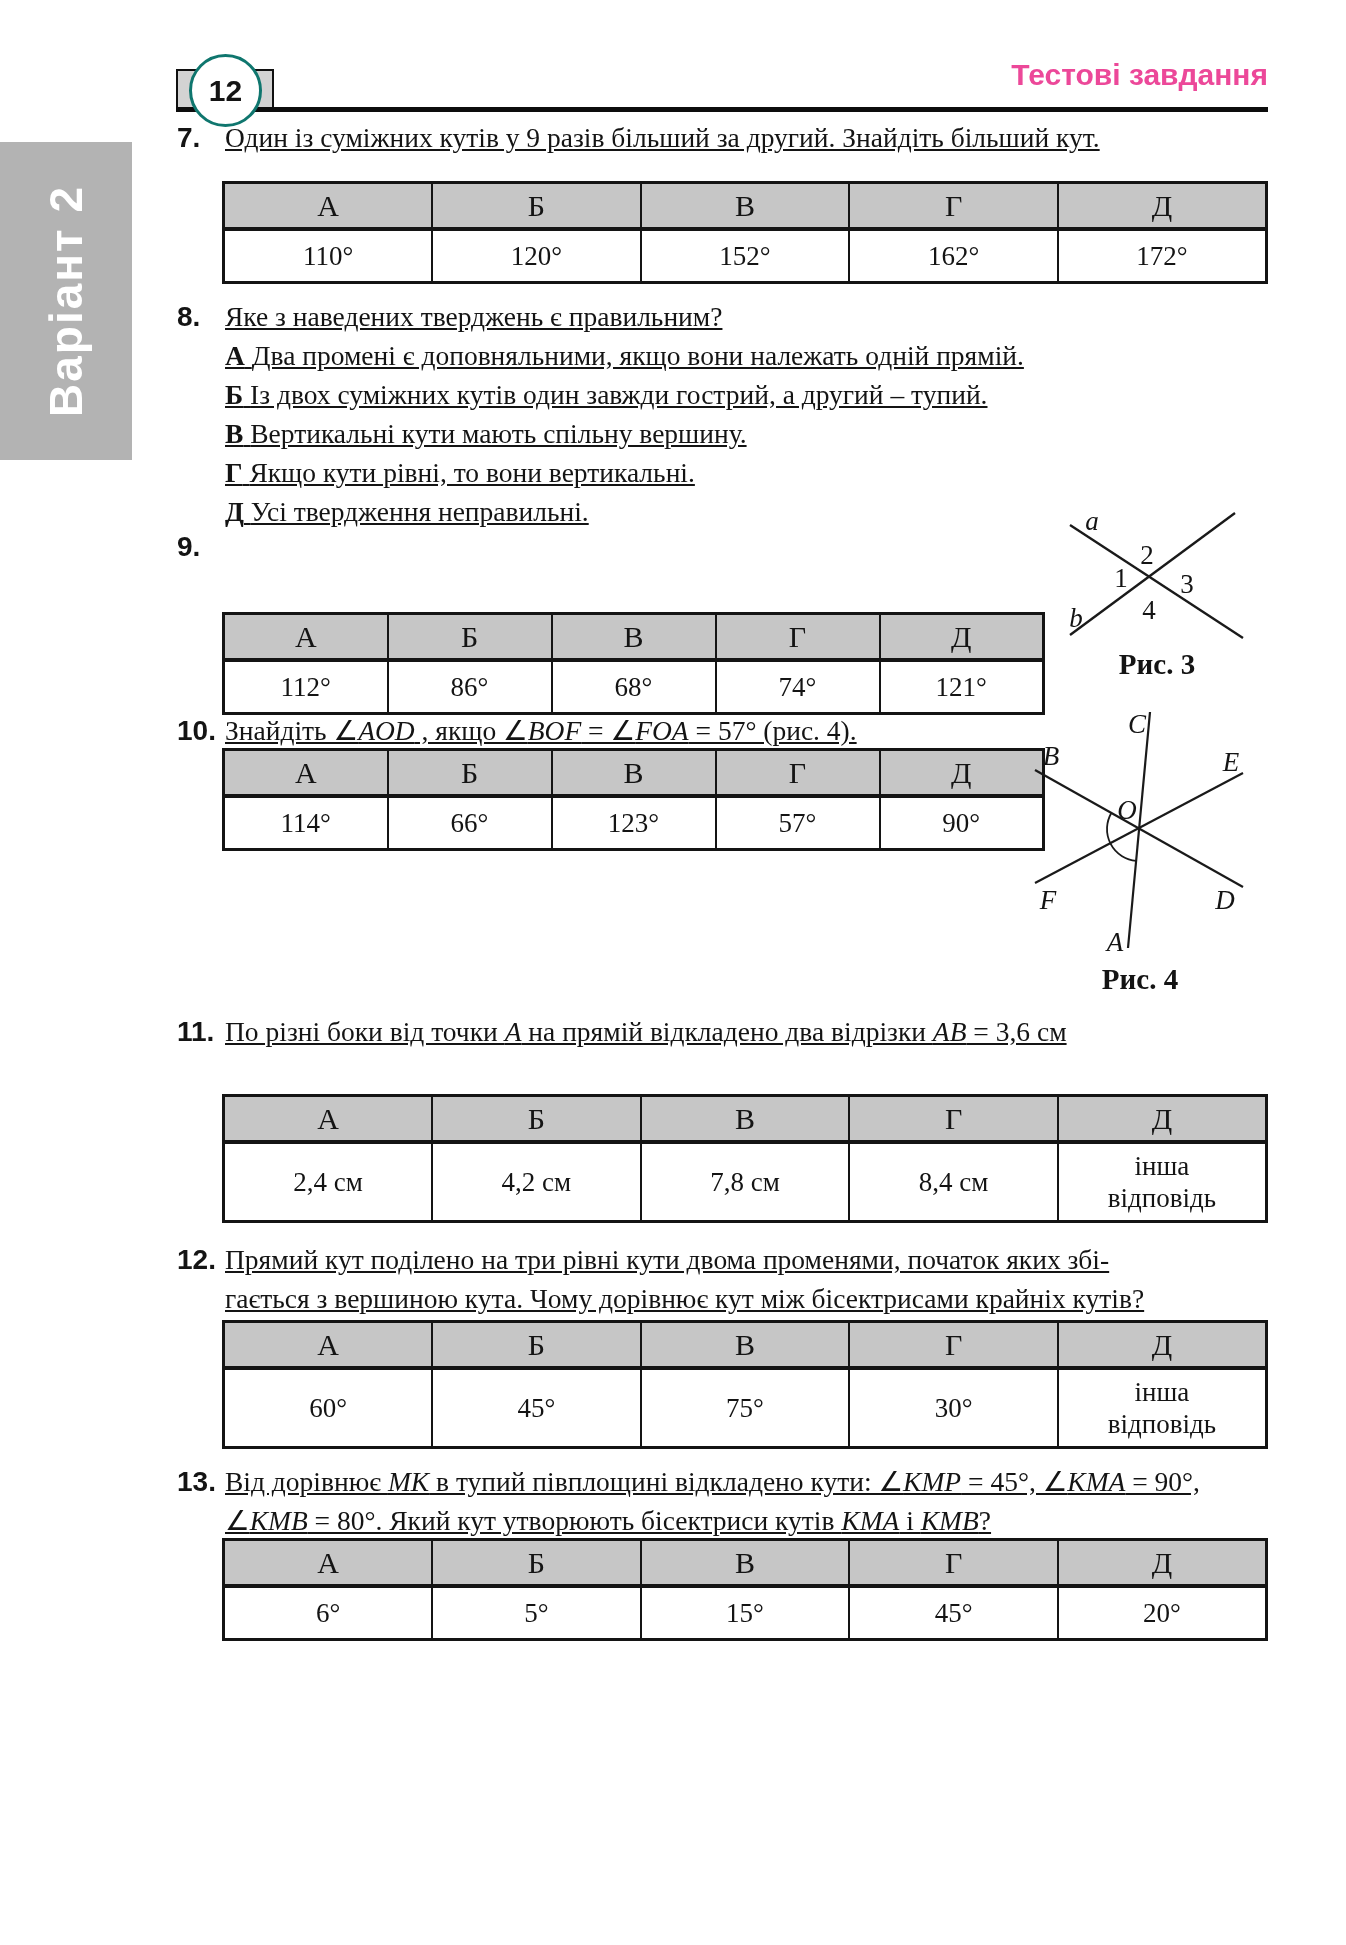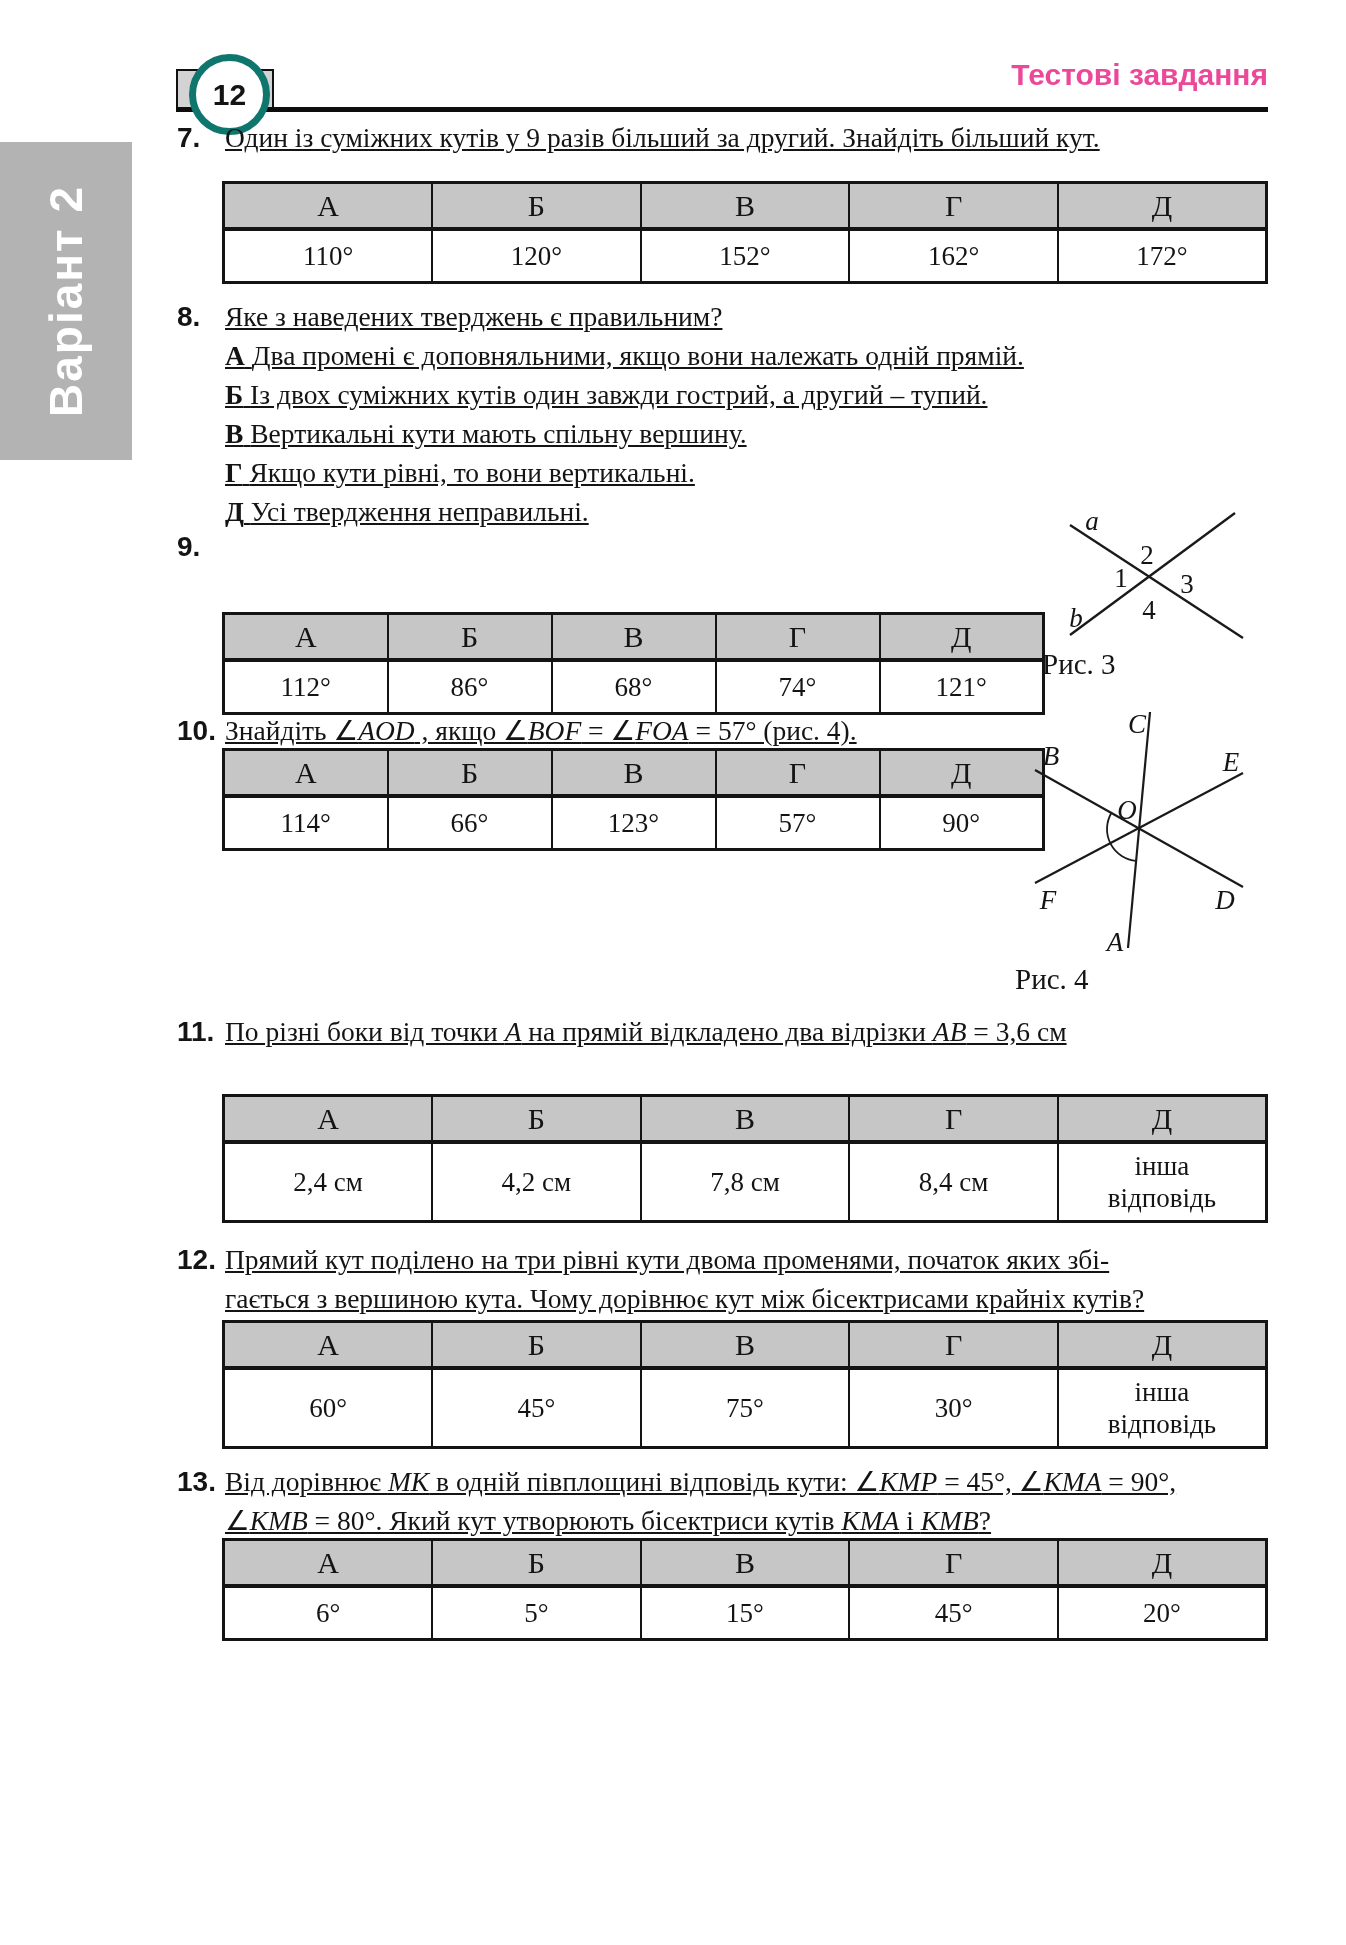--- a/index.html
+++ b/index.html
@@ -18,21 +18,21 @@
     white-space:nowrap; font-family:"Liberation Sans", sans-serif;
     font-weight:bold; font-size:46px; color:#ffffff; letter-spacing:2px;
   }
   
   .badge-rect {
     position:absolute; left:176px; top:69px; width:94px; height:38px;
     background:#d3d3d3; border:2.5px solid #101010;
   }
   .badge-circle {
     position:absolute; left:189px; top:54px; width:67px; height:67px;
-    background:#ffffff; border:7px solid #0f766e; border-radius:50%;
+    background:#ffffff; border:3px solid #0f766e; border-radius:50%;
     display:flex; align-items:center; justify-content:center;
     font-family:"Liberation Sans", sans-serif; font-weight:bold; font-size:30px;
   }
   .head-rule { position:absolute; left:176px; top:107px; width:1092px; height:4.5px; background:#0d0d0d; }
   .head-title {
     position:absolute; left:700px; top:58px; width:568px; text-align:right;
     font-family:"Liberation Sans", sans-serif; font-weight:bold; font-size:30px; color:#ec4899;
   }
   
   .content { position:absolute; left:177px; top:0; width:1091px; }
@@ -58,22 +58,22 @@
     background:#c6c6c6; height:43px; font-size:30px; font-weight:normal;
     border-bottom-width:4px;
   }
   table.anstable td { height:50px; font-size:27px; background:#ffffff; }
   table.tall td { height:76px; }
   td .cellline { line-height:32px; }
   
   .figure { position:absolute; }
   .figure svg { display:block; }
   .figcaption {
-    position:absolute; left:0; width:100%; 
-    font-weight:normal; font-size:29px; font-family:"Liberation Serif", serif;
+    position:absolute; left:0; width:100%; text-align:center;
+    font-weight:bold; font-size:29px; font-family:"Liberation Serif", serif;
   }
   .figtext { font-family:"Liberation Serif", serif; font-size:27px; fill:#141414; }
   .figvar  { font-style:italic; }
 </style>
 </head>
 <body>
 
 <div class="page">
 
   <div class="sidebar">
@@ -224,21 +224,21 @@
           <div class="cellline">інша</div>
           <div class="cellline">відповідь</div>
         </td>
       </tr>
     </tbody>
       </table>
 
     <div class="q" style="top:1462px">
       <span class="qnum">13.</span>
       <div class="qbody">
-        <div><span>Від дорівнює </span><i class="mvar">MK</i><span> в одній півплощині відповідь кути: ∠</span><i class="mvar">KMP</i><span> = 45°, ∠</span><i class="mvar">KMA</i><span> = 90°,</span></div>
+        <div><span>Від дорівнює </span><i class="mvar">MK</i><span> в тупий півплощині відкладено кути: ∠</span><i class="mvar">KMP</i><span> = 45°, ∠</span><i class="mvar">KMA</i><span> = 90°,</span></div>
         <div><span>∠</span><i class="mvar">KMB</i><span> = 80°. Який кут утворюють бісектриси кутів </span><i class="mvar">KMA</i><span> і </span><i class="mvar">KMB</i><span>?</span></div>
       </div>
     </div>
     <table class="anstable" style="top:1538px; width:1046px">
       <tbody>
           <tr>
         <th>А</th>
         <th>Б</th>
         <th>В</th>
         <th>Г</th>

